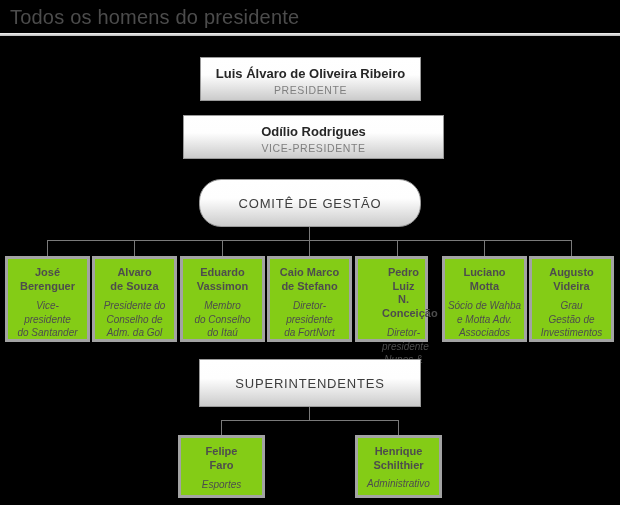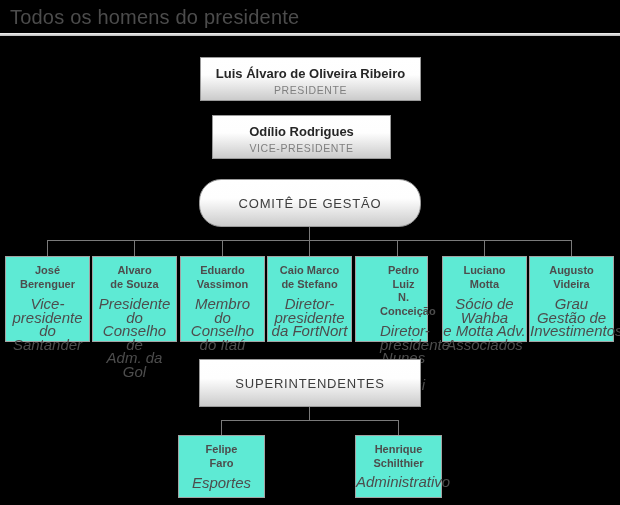--- a/index.html
+++ b/index.html
@@ -18,47 +18,47 @@
   .wbox {
     position:absolute; box-sizing:border-box;
     background:linear-gradient(to bottom,#ffffff 0%,#fefefe 40%,#cbcbcb 100%);
     border:1px solid #9a9a9a; text-align:center;
   }
   .wbox .nm { font-weight:bold; font-size:13px; color:#262626; margin-top:8px; }
   .wbox .rl { font-size:10.5px; color:#7f7f7f; letter-spacing:0.6px; margin-top:3px; }
   .wbox.label { display:flex; align-items:center; justify-content:center; }
   .wbox.label .lab { font-size:13px; color:#3d3d3d; letter-spacing:0.8px; }
   .dbox {
-    position:absolute; box-sizing:border-box; background:#5eead4;
-    border:1px solid #a3a3a3; text-align:center; color:#4d4d4d;
+    position:absolute; box-sizing:border-box; background:#84cc16;
+    border:3px solid #a3a3a3; text-align:center; color:#4d4d4d;
   }
   .dbox .nm {
     font-weight:bold; font-size:11px; line-height:13.5px;
     white-space:pre-line; margin-top:7px;
   }
   .dbox .rl {
-    font-style:italic; font-size:15px; line-height:13.5px;
+    font-style:italic; font-size:10px; line-height:13.5px;
     white-space:pre-line; margin-top:6px;
   }
   .line { position:absolute; background:#7a7a7a; }
 </style>
 </head>
 <body>
 
 <div class="stage">
 
   <div class="title">Todos os homens do presidente</div>
   <div class="rule"></div>
 
   <div class="wbox" style="left:200px; top:57px; width:221px; height:44px;">
     <div class="nm">Luis Álvaro de Oliveira Ribeiro</div>
     <div class="rl">PRESIDENTE</div>
   </div>
 
-  <div class="wbox" style="left:212px; top:115px; width:179px; height:44px;">
+  <div class="wbox" style="left:183px; top:115px; width:261px; height:44px;">
     <div class="nm">Odílio Rodrigues</div>
     <div class="rl">VICE-PRESIDENTE</div>
   </div>
 
   <div class="wbox label" style="left:199px; top:179px; width:222px; height:48px;border-radius:22px;">
     <div class="lab">COMITÊ DE GESTÃO</div>
   </div>
 
   <div class="line" style="left:309px; top:227px; width:1px; height:13px;"></div>
   <div class="line" style="left:47px;  top:240px; width:525px; height:1px;"></div>

